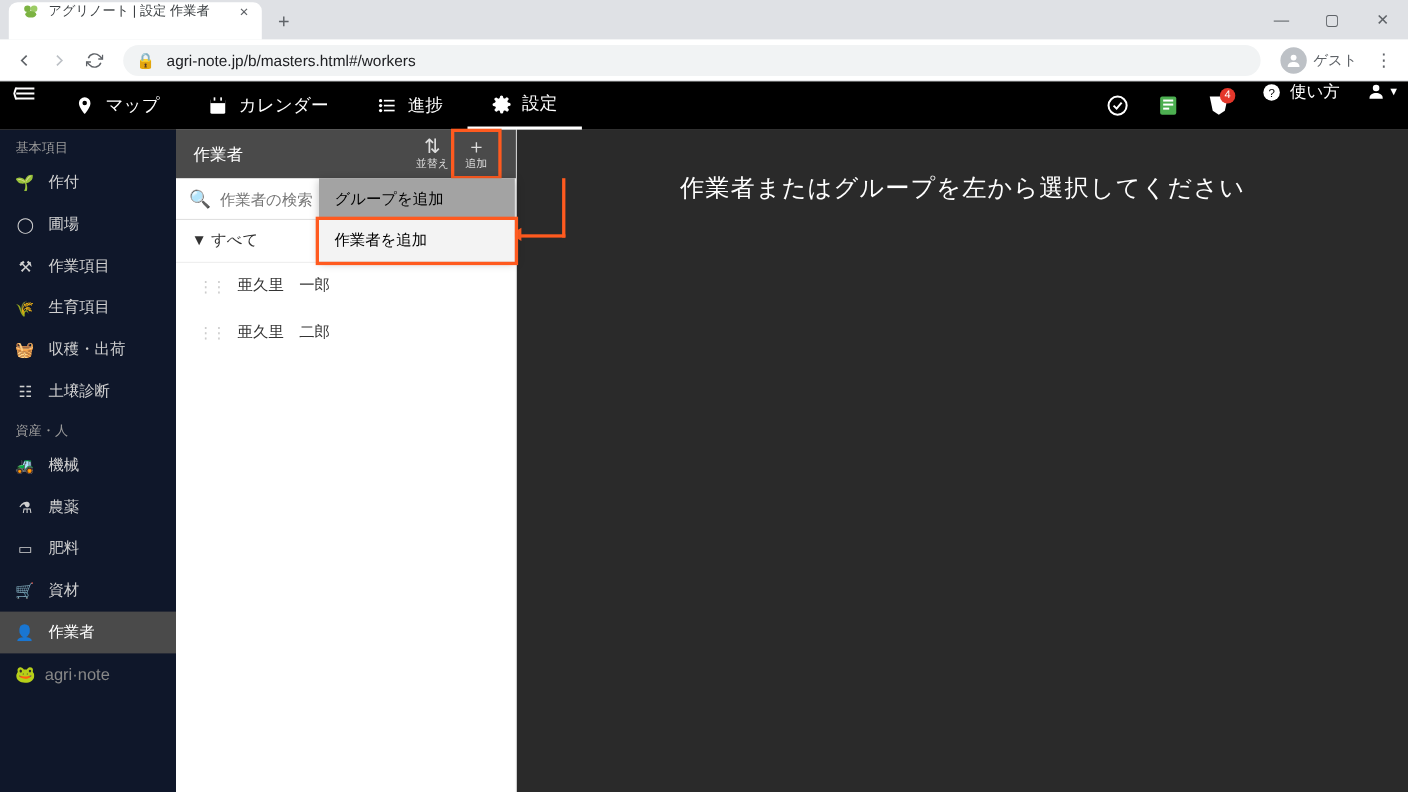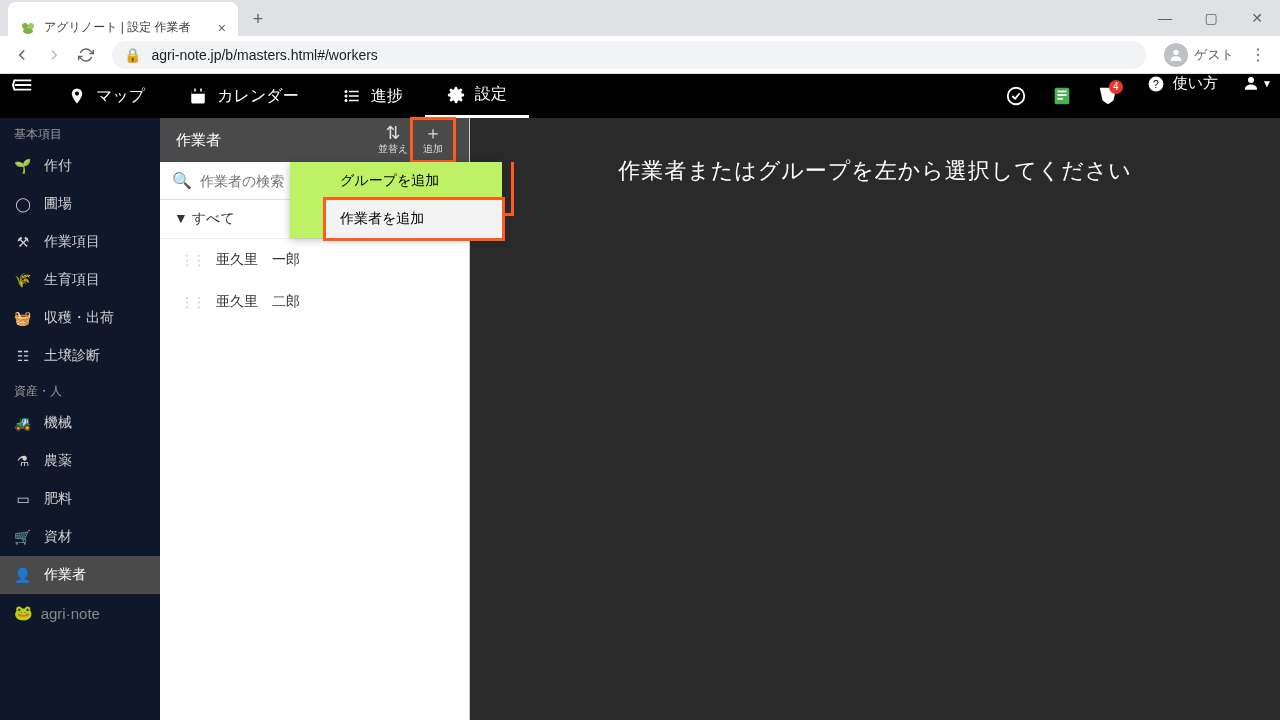--- a/index.html
+++ b/index.html
@@ -1,20 +1,20 @@
 <!DOCTYPE html>
 <html><head>
 <meta charset="utf-8">
 <style>
 * { margin:0; padding:0; box-sizing:border-box; font-family:"Meiryo","Hiragino Sans",sans-serif; }
 body { width:1280px; height:720px; overflow:hidden; background:#fff; }
 
 
 .chrome-top { height:36px; background:#dfe1e5; display:flex; align-items:flex-end; }
-.tab { height:34px; background:#fff; border-radius:8px 8px 0 0; display:flex; align-items:flex-end; padding:0 12px; margin-left:8px; min-width:230px; font-size:12px; color:#3c4043; position:relative; }
+.tab { height:34px; background:#fff; border-radius:8px 8px 0 0; display:flex; align-items:flex-start; padding:0 12px; margin-left:8px; min-width:230px; font-size:12px; color:#3c4043; position:relative; }
 .tab .fav { width:16px; height:16px; margin-right:8px; display:inline-block; }
 .tab .fav svg{width:16px;height:16px;}
 .tab .close { margin-left:auto; font-size:14px; color:#5f6368; cursor:pointer; }
 .newtab { width:28px; height:28px; margin:0 6px 3px 6px; display:flex; align-items:center; justify-content:center; color:#5f6368; cursor:pointer; font-size:18px; }
 .win-ctrl { margin-left:auto; display:flex; }
 .win-ctrl div { width:46px; height:36px; display:flex; align-items:center; justify-content:center; color:#5f6368; font-size:14px; }
 
 .chrome-bar { height:38px; background:#fff; border-bottom:1px solid #dadce0; display:flex; align-items:center; padding:0 8px; gap:4px; }
 .nav-ico { width:28px; height:28px; display:flex; align-items:center; justify-content:center; color:#5f6368; border-radius:14px; }
 .nav-ico.disabled{color:#bdc1c6;}
@@ -53,21 +53,21 @@
 .mid-tool { display:flex; flex-direction:column; align-items:center; justify-content:center; width:40px; height:40px; font-size:10px; cursor:pointer; color:#ddd;}
 .mid-tool .big{font-size:18px;line-height:18px;}
 .mid-tool.hl{outline:3px solid #ff5a1f;}
 .search { height:38px; display:flex; align-items:center; padding:0 12px; border-bottom:1px solid #e0e0e0; color:#888;}
 .search input{border:none;outline:none;flex:1;font-size:14px;margin-left:8px;background:transparent;}
 .all-row{padding:10px 14px;font-size:14px;color:#333;border-bottom:1px solid #eee;}
 .worker-row{display:flex;align-items:center;gap:12px;padding:12px 20px;font-size:14px;color:#333;}
 .drag-h{color:#ccc;letter-spacing:-2px;}
 
 
-.dropdown { position:absolute; top:44px; left:130px; width:212px; background:#bef264; box-shadow:0 2px 8px rgba(0,0,0,.25); z-index:10;padding-left:36px;}
+.dropdown { position:absolute; top:44px; left:130px; width:178px; background:#a3a3a3; box-shadow:0 2px 8px rgba(0,0,0,.25); z-index:10;}
 .dd-item{padding:10px 14px;font-size:14px;cursor:pointer;}
 .dd-item.hl{outline:3px solid #ff5a1f;background:#f3f3f3;}
 .arrow-annot{position:absolute;top:44px;left:308px;width:46px;height:54px;border:3px solid #ff5a1f;border-left:none;border-top:none;z-index:5;}
 .arrow-annot:after{content:"";position:absolute;left:-10px;bottom:-6px;border:6px solid transparent;border-right:10px solid #ff5a1f;}
 
 
 .main { flex:1; background:#2a2a2a; color:#fff; display:flex; justify-content:center; padding-top:38px; }
 .main .msg{font-size:22px;letter-spacing:1px;}
 
 svg{display:block;}

